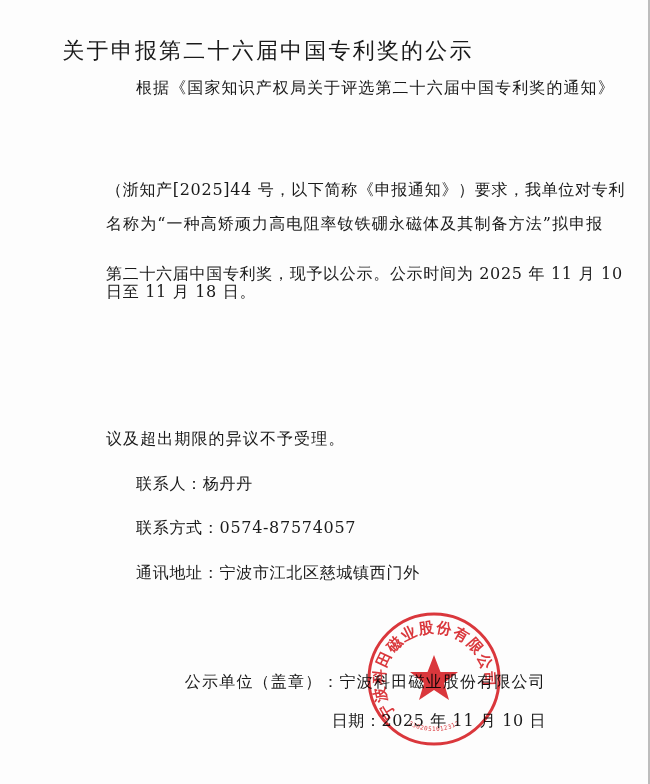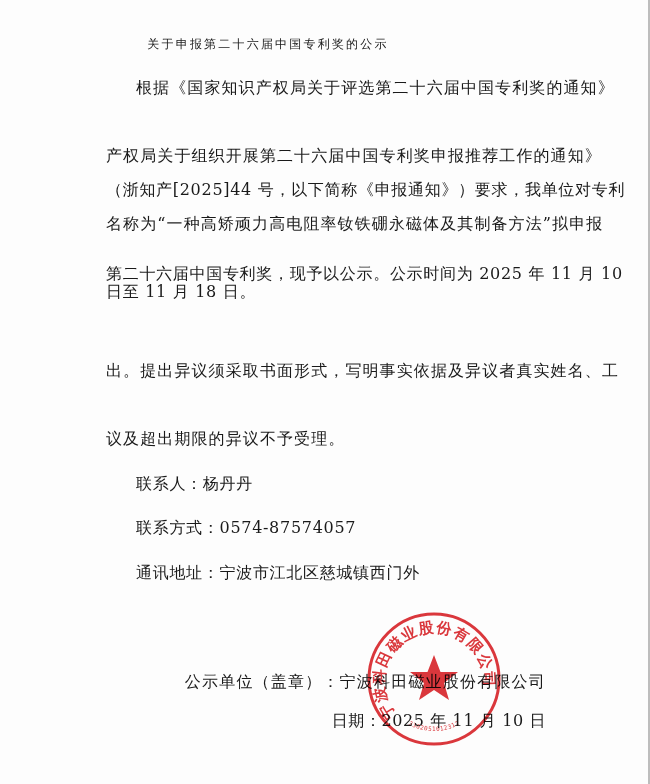--- a/index.html
+++ b/index.html
@@ -22,21 +22,21 @@
     height: 784px;
     background: #fdfdfd;
     border-right: 2px solid #bdbdbd;
   }
   .title {
     position: absolute;
     left: 0;
     width: 536px;
     top: 36px;
     text-align: center;
-    font-size: 12px;
+    font-size: 22px;
     letter-spacing: 2.2px;
     font-weight: normal;
     margin: 0;
   }
   .line {
     position: absolute;
     left: 106px;
     font-size: 16px;
     line-height: 20px;
     white-space: nowrap;
@@ -64,27 +64,25 @@
   }
 </style>
 </head>
 <body>
 
 <div class="page">
 
   <h1 class="title">关于申报第二十六届中国专利奖的公示</h1>
 
   <div class="line indent justify-wide" style="top:78px">根据《国家知识产权局关于评选第二十六届中国专利奖的通知》</div>
-  <div class="line justify-wide" style="top:146px">产权局关于组织开展第二十六届中国专利奖申报推荐工作的通知》</div>
   <div class="line" style="top:180px">（浙知产[2025]44 号，以下简称《申报通知》）要求，我单位对专利</div>
   <div class="line justify-wide" style="top:214px">名称为“一种高矫顽力高电阻率钕铁硼永磁体及其制备方法”拟申报</div>
   <div class="line" style="top:264px">第二十六届中国专利奖，现予以公示。公示时间为 2025 年 11 月 10</div>
   <div class="line" style="top:282px">日至 11 月 18 日。</div>
 
-  <div class="line justify-wide" style="top:361px">出。提出异议须采取书面形式，写明事实依据及异议者真实姓名、工</div>
   <div class="line justify-wide" style="top:429px">议及超出期限的异议不予受理。</div>
 
   <div class="line indent" style="top:474px">联系人：杨丹丹</div>
   <div class="line indent" style="top:518px">联系方式：0574-87574057</div>
   <div class="line indent" style="top:563px">通讯地址：宁波市江北区慈城镇西门外</div>
 
   <div class="sig" style="top:672px">公示单位（盖章）：宁波科田磁业股份有限公司</div>
   <div class="sig" style="top:711px; letter-spacing:0.6px">日期：2025 年 11 月 10 日</div>
 
   <svg class="seal" viewBox="0 0 136 136">

